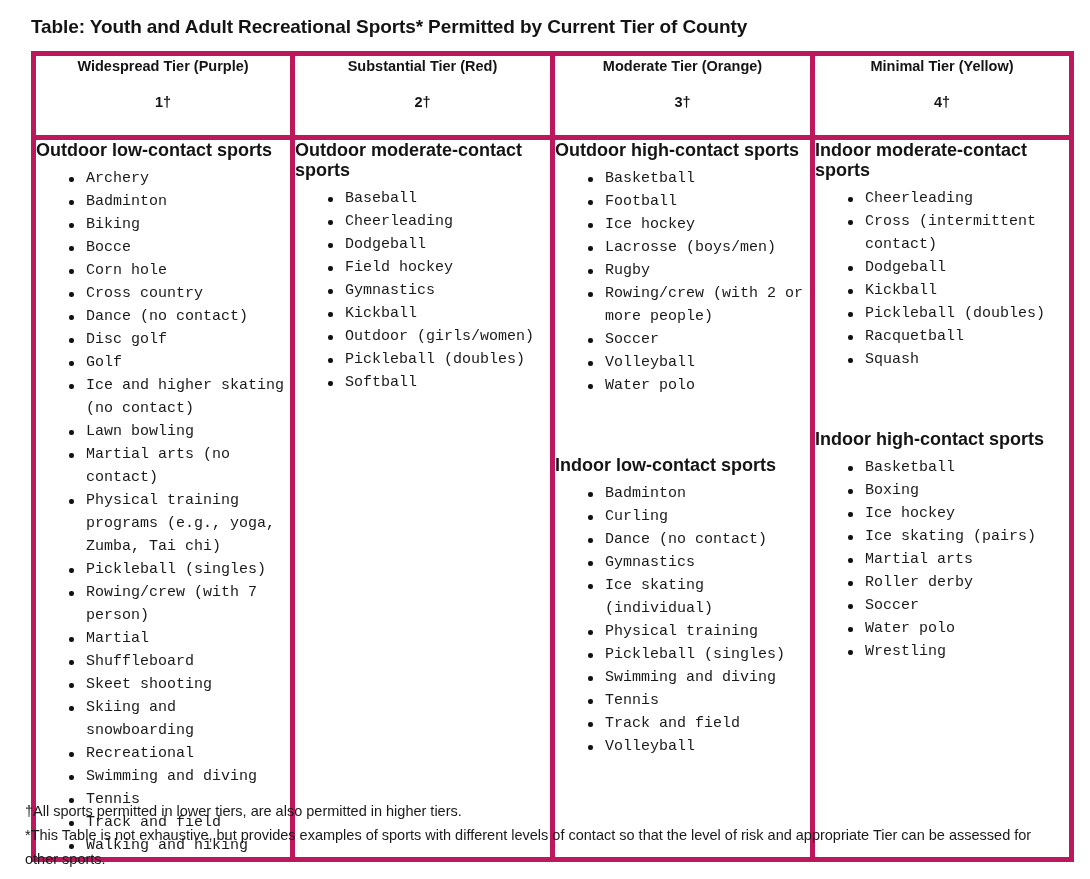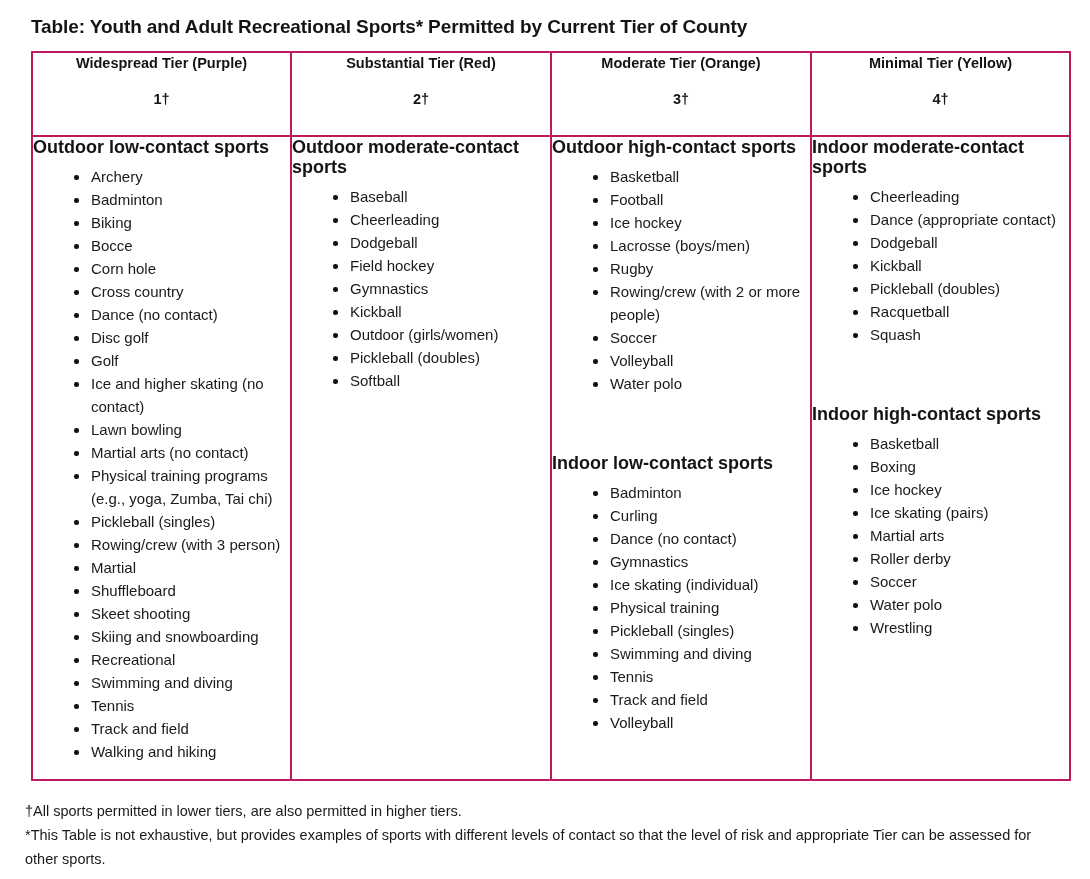--- a/index.html
+++ b/index.html
@@ -33,21 +33,21 @@
   }
   .tier-table {
     position: absolute;
     left: 31px;
     top: 51px;
     width: 1038px;
     border-collapse: collapse;
     table-layout: fixed;
   }
   .tier-table td, .tier-table th {
-    border: 2px solid #be185d;
+    border: 5px solid #be185d;
     padding: 0;
     vertical-align: top;
   }
   .head-cell {
     height: 84px;
     text-align: center;
     padding-top: 15px;
     font-weight: bold;
     font-size: 14.5px;
     color: #141414;
@@ -62,22 +62,23 @@
   .section + .section { margin-top: 58px; }
   .section-heading {
     font-weight: bold;
     font-size: 18px;
     color: #141414;
     line-height: 20px;
     margin: 0 0 7px 0;
   }
   ul.sport-list {
     list-style: none;
-    margin: 8px;
+    margin: 0;
     padding: 0 0 0 32px;
+    font-family: Liberation Mono, monospace;
   }
   ul.sport-list li {
     position: relative;
     font-size: 15px;
     line-height: 23px;
     color: #1a1a1a;
     padding-left: 18px;
     margin: 0;
   }
   ul.sport-list li::before {
@@ -156,21 +157,21 @@
                 <li>Corn hole</li>
                 <li>Cross country</li>
                 <li>Dance (no contact)</li>
                 <li>Disc golf</li>
                 <li>Golf</li>
                 <li>Ice and higher skating (no contact)</li>
                 <li>Lawn bowling</li>
                 <li>Martial arts (no contact)</li>
                 <li>Physical training programs (e.g., yoga, Zumba, Tai chi)</li>
                 <li>Pickleball (singles)</li>
-                <li>Rowing/crew (with 3 person)</li>
+                <li>Rowing/crew (with 7 person)</li>
                 <li>Martial</li>
                 <li>Shuffleboard</li>
                 <li>Skeet shooting</li>
                 <li>Skiing and snowboarding</li>
                 <li>Recreational</li>
                 <li>Swimming and diving</li>
                 <li>Tennis</li>
                 <li>Track and field</li>
                 <li>Walking and hiking</li>
               </ul>
@@ -222,21 +223,21 @@
                 <li>Track and field</li>
                 <li>Volleyball</li>
               </ul>
             </div>
           </td>
         <td class="body-cell">
             <div class="section">
               <div class="section-heading">Indoor moderate-contact sports</div>
               <ul class="sport-list">
                 <li>Cheerleading</li>
-                <li>Dance (appropriate contact)</li>
+                <li>Cross (intermittent contact)</li>
                 <li>Dodgeball</li>
                 <li>Kickball</li>
                 <li>Pickleball (doubles)</li>
                 <li>Racquetball</li>
                 <li>Squash</li>
               </ul>
             </div>
             <div class="section">
               <div class="section-heading">Indoor high-contact sports</div>
               <ul class="sport-list">

